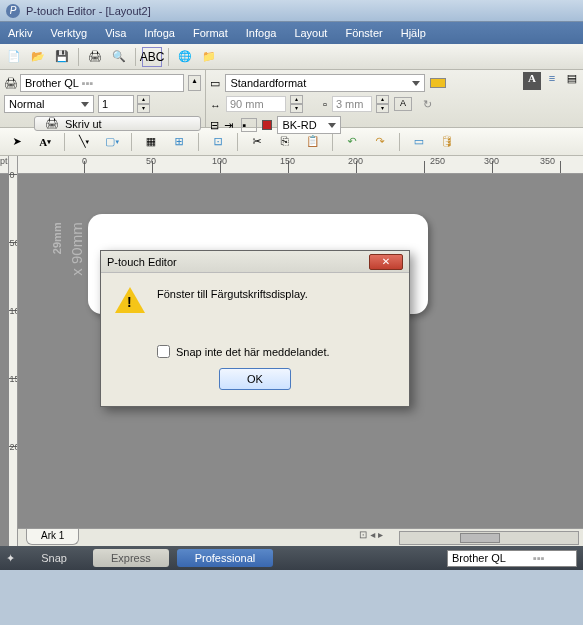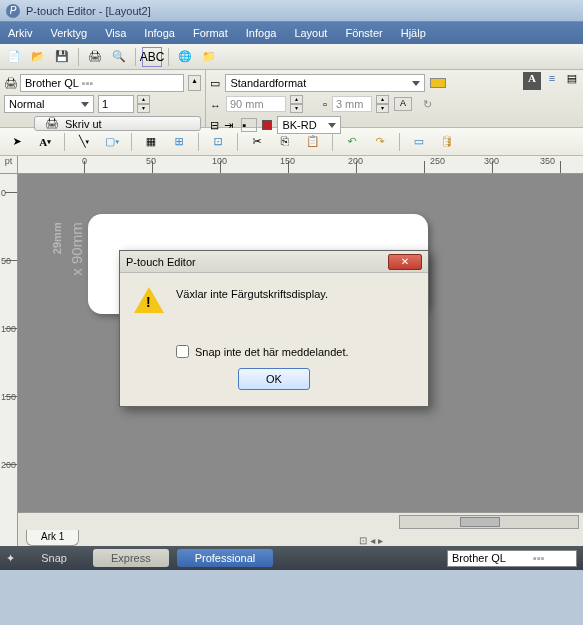--- a/index.html
+++ b/index.html
@@ -35,31 +35,31 @@
 .hruler .tick{position:absolute;bottom:0;width:1px;height:6px;background:#666}
 .hruler .tick.maj{height:12px}
 .hruler .lbl{position:absolute;top:0;font-size:9px;color:#555}
 .vruler{width:18px;background:#f0f0ea;border-right:1px solid #999;position:relative;overflow:hidden}
 .vruler .tick{position:absolute;right:0;height:1px;width:6px;background:#666}
 .vruler .tick.maj{width:12px}
 .vruler .lbl{position:absolute;left:1px;font-size:9px;color:#555}
 .canvas{flex:1;background:#8a8a8a;position:relative;overflow:hidden}
 .label-shape{position:absolute;left:70px;top:40px;width:340px;height:100px;background:#fff;border-radius:14px;box-shadow:3px 3px 6px rgba(0,0,0,.3)}
 .label-dim{position:absolute;left:22px;top:55px;color:#b8b8b8;font-size:18px;font-weight:bold;text-align:right;line-height:20px;transform:rotate(-90deg);transform-origin:center}
-.sheet-tabs{height:34px;background:#e8e8e0;border-top:1px solid #999;display:flex;align-items:flex-end;padding-left:8px;position:relative}
+.sheet-tabs{height:18px;background:#e8e8e0;border-top:1px solid #999;display:flex;align-items:flex-start;padding-left:8px;position:relative}
 .sheet-tab{height:16px;padding:1px 14px;background:#f5f5f0;border:1px solid #999;border-top:none;border-radius:0 0 6px 6px;font-size:10px}
 .hscroll{position:absolute;right:4px;top:2px;width:180px;height:14px;background:#d8d8d0;border:1px solid #999;display:flex;align-items:center}
 .hscroll .thumb{width:40px;height:10px;background:#bbb;margin-left:60px;border:1px solid #888}
 .status{height:24px;background:linear-gradient(#505860,#383f48);display:flex;align-items:center;padding:0 6px;gap:8px}
 .mode-btn{height:18px;padding:0 18px;border-radius:3px;display:flex;align-items:center;color:#fff;font-size:11px}
 .mode-snap{background:transparent;color:#ddd}
 .mode-exp{background:linear-gradient(#d8d8d0,#c0c0b8);color:#555}
 .mode-pro{background:linear-gradient(#5a88c8,#3a68b0);color:#fff}
 .status-printer{margin-left:auto;width:130px;height:17px;background:#fff;border:1px solid #888;display:flex;align-items:center;padding:0 4px;justify-content:space-between}
-.dialog{position:absolute;left:119px;top:250px;width:310px;background:#eceae0;border:1px solid #666;box-shadow:4px 4px 10px rgba(0,0,0,.4)}
+.dialog{position:absolute;left:100px;top:250px;width:310px;background:#eceae0;border:1px solid #666;box-shadow:4px 4px 10px rgba(0,0,0,.4)}
 .dlg-title{height:22px;background:linear-gradient(#e8e8e0,#d8d8d0);display:flex;align-items:center;padding:0 6px;justify-content:space-between;border-bottom:1px solid #bbb}
 .dlg-close{width:34px;height:16px;background:linear-gradient(#e07060,#c04030);border:1px solid #803020;border-radius:2px;color:#fff;display:flex;align-items:center;justify-content:center;font-size:10px}
 .dlg-body{padding:14px 14px 10px 14px}
 .dlg-msg{display:flex;gap:12px;margin-bottom:30px}
 .warn-icon{width:30px;height:28px;position:relative}
 .warn-icon::before{content:"";position:absolute;left:0;top:0;border-left:15px solid transparent;border-right:15px solid transparent;border-bottom:26px solid #f5c518}
 .warn-icon::after{content:"!";position:absolute;left:12px;top:7px;color:#000;font-weight:bold;font-size:14px}
 .dlg-msg .txt{line-height:15px}
 .dlg-check{display:flex;align-items:center;gap:6px;margin-left:42px;margin-bottom:10px}
 .dlg-check input{width:13px;height:13px}
@@ -197,21 +197,21 @@
   <div class="tbtn" style="color:#c89030">📋</div>
   <div class="sep"></div>
   <div class="tbtn" style="color:#4a9a4a">↶</div>
   <div class="tbtn" style="color:#c89030">↷</div>
   <div class="sep"></div>
   <div class="tbtn" style="color:#3a8ac8">▭</div>
   <div class="tbtn" style="color:#c89030">🛢</div>
 </div>
 
 <div class="canvas-area">
-  <div style="display:flex;flex-direction:column;width:18px">
+  <div style="display:flex;width:18px">
     <div class="unit" style="height:18px;background:#f0f0ea;border-right:1px solid #999;border-bottom:1px solid #999;font-size:9px;text-align:center;color:#555">pt</div>
     <div class="vruler" style="flex:1">
       <div class="tick maj" style="top:18px"></div>
         <div class="lbl" style="top:14px">0</div>
       <div class="tick maj" style="top:86px"></div>
         <div class="lbl" style="top:82px">50</div>
       <div class="tick maj" style="top:154px"></div>
         <div class="lbl" style="top:150px">100</div>
       <div class="tick maj" style="top:222px"></div>
         <div class="lbl" style="top:218px">150</div>
@@ -269,21 +269,21 @@
 
 <div class="dialog">
   <div class="dlg-title">
     <span>P-touch Editor</span>
     <div class="dlg-close">✕</div>
   </div>
   <div class="dlg-body">
     <div class="dlg-msg">
       <div class="warn-icon"></div>
       <div class="txt">
-        <div>Växlar inte Färgutskriftsdisplay.</div>
+        <div>Fönster till Färgutskriftsdisplay.</div>
       </div>
     </div>
     <div class="dlg-check">
       <input type="checkbox" style="">
       <span>Snap inte det här meddelandet.</span>
     </div>
     <div class="dlg-btns">
       <button class="dlg-ok">OK</button>
     </div>
   </div>

